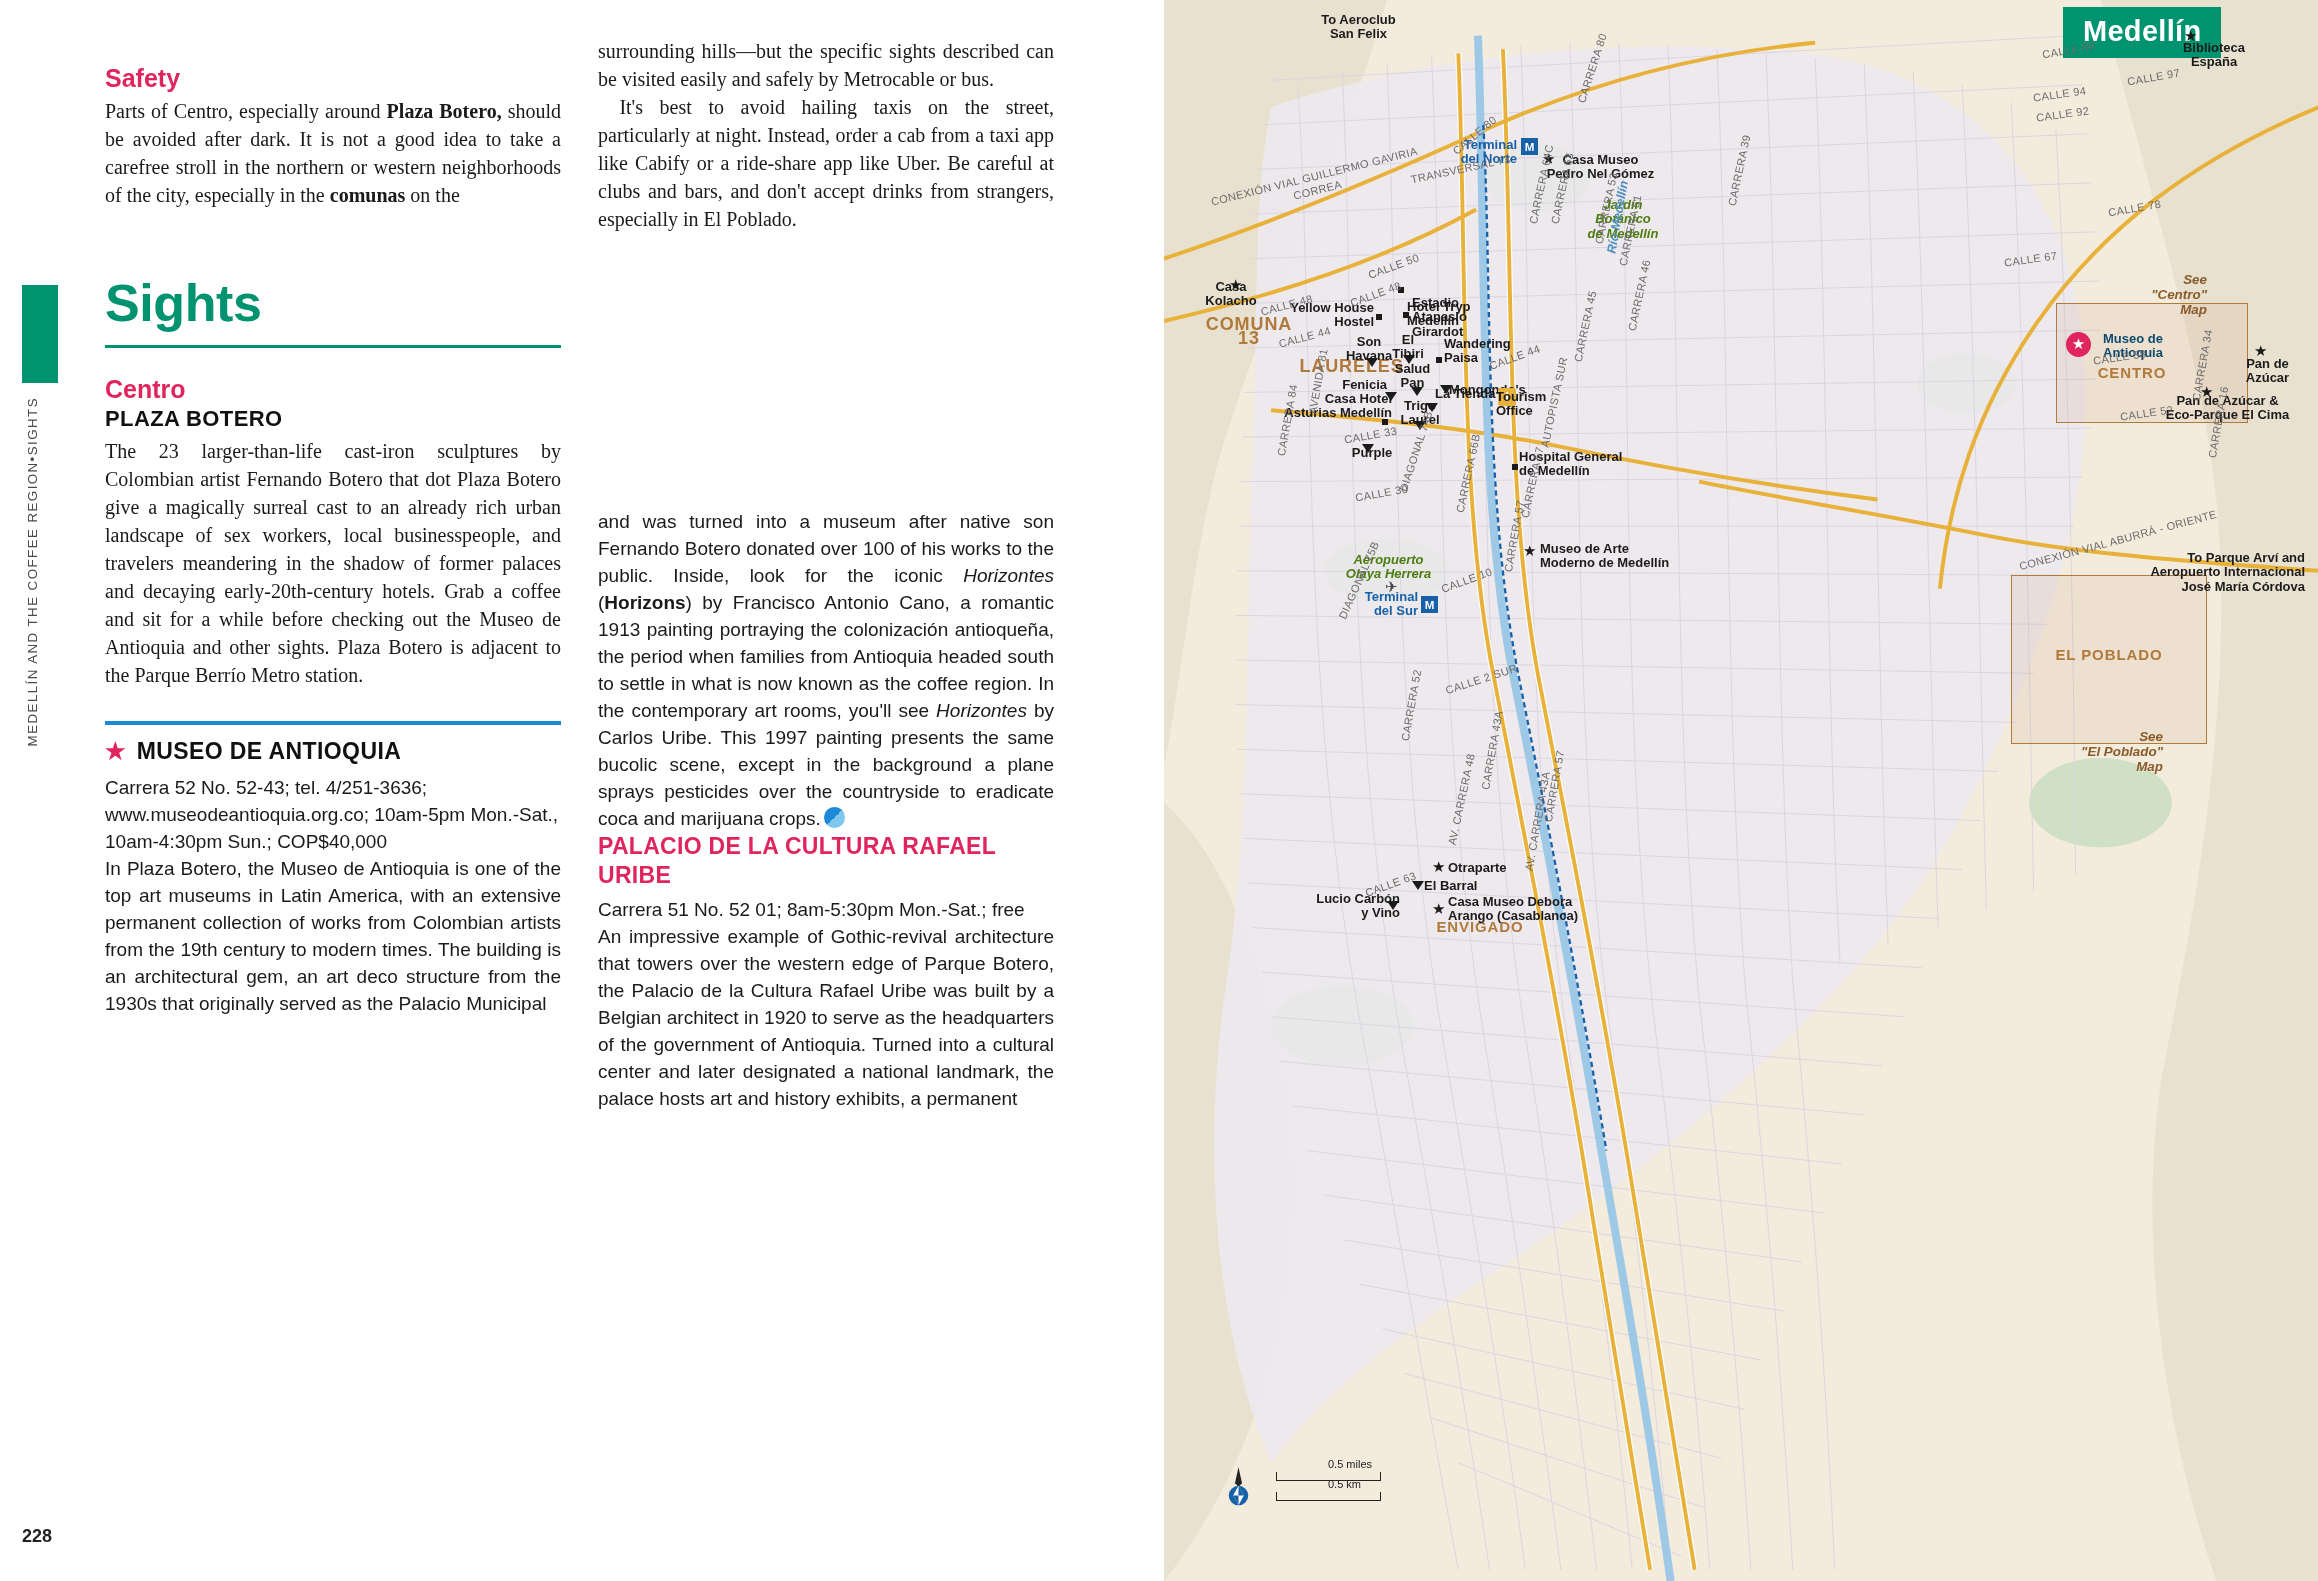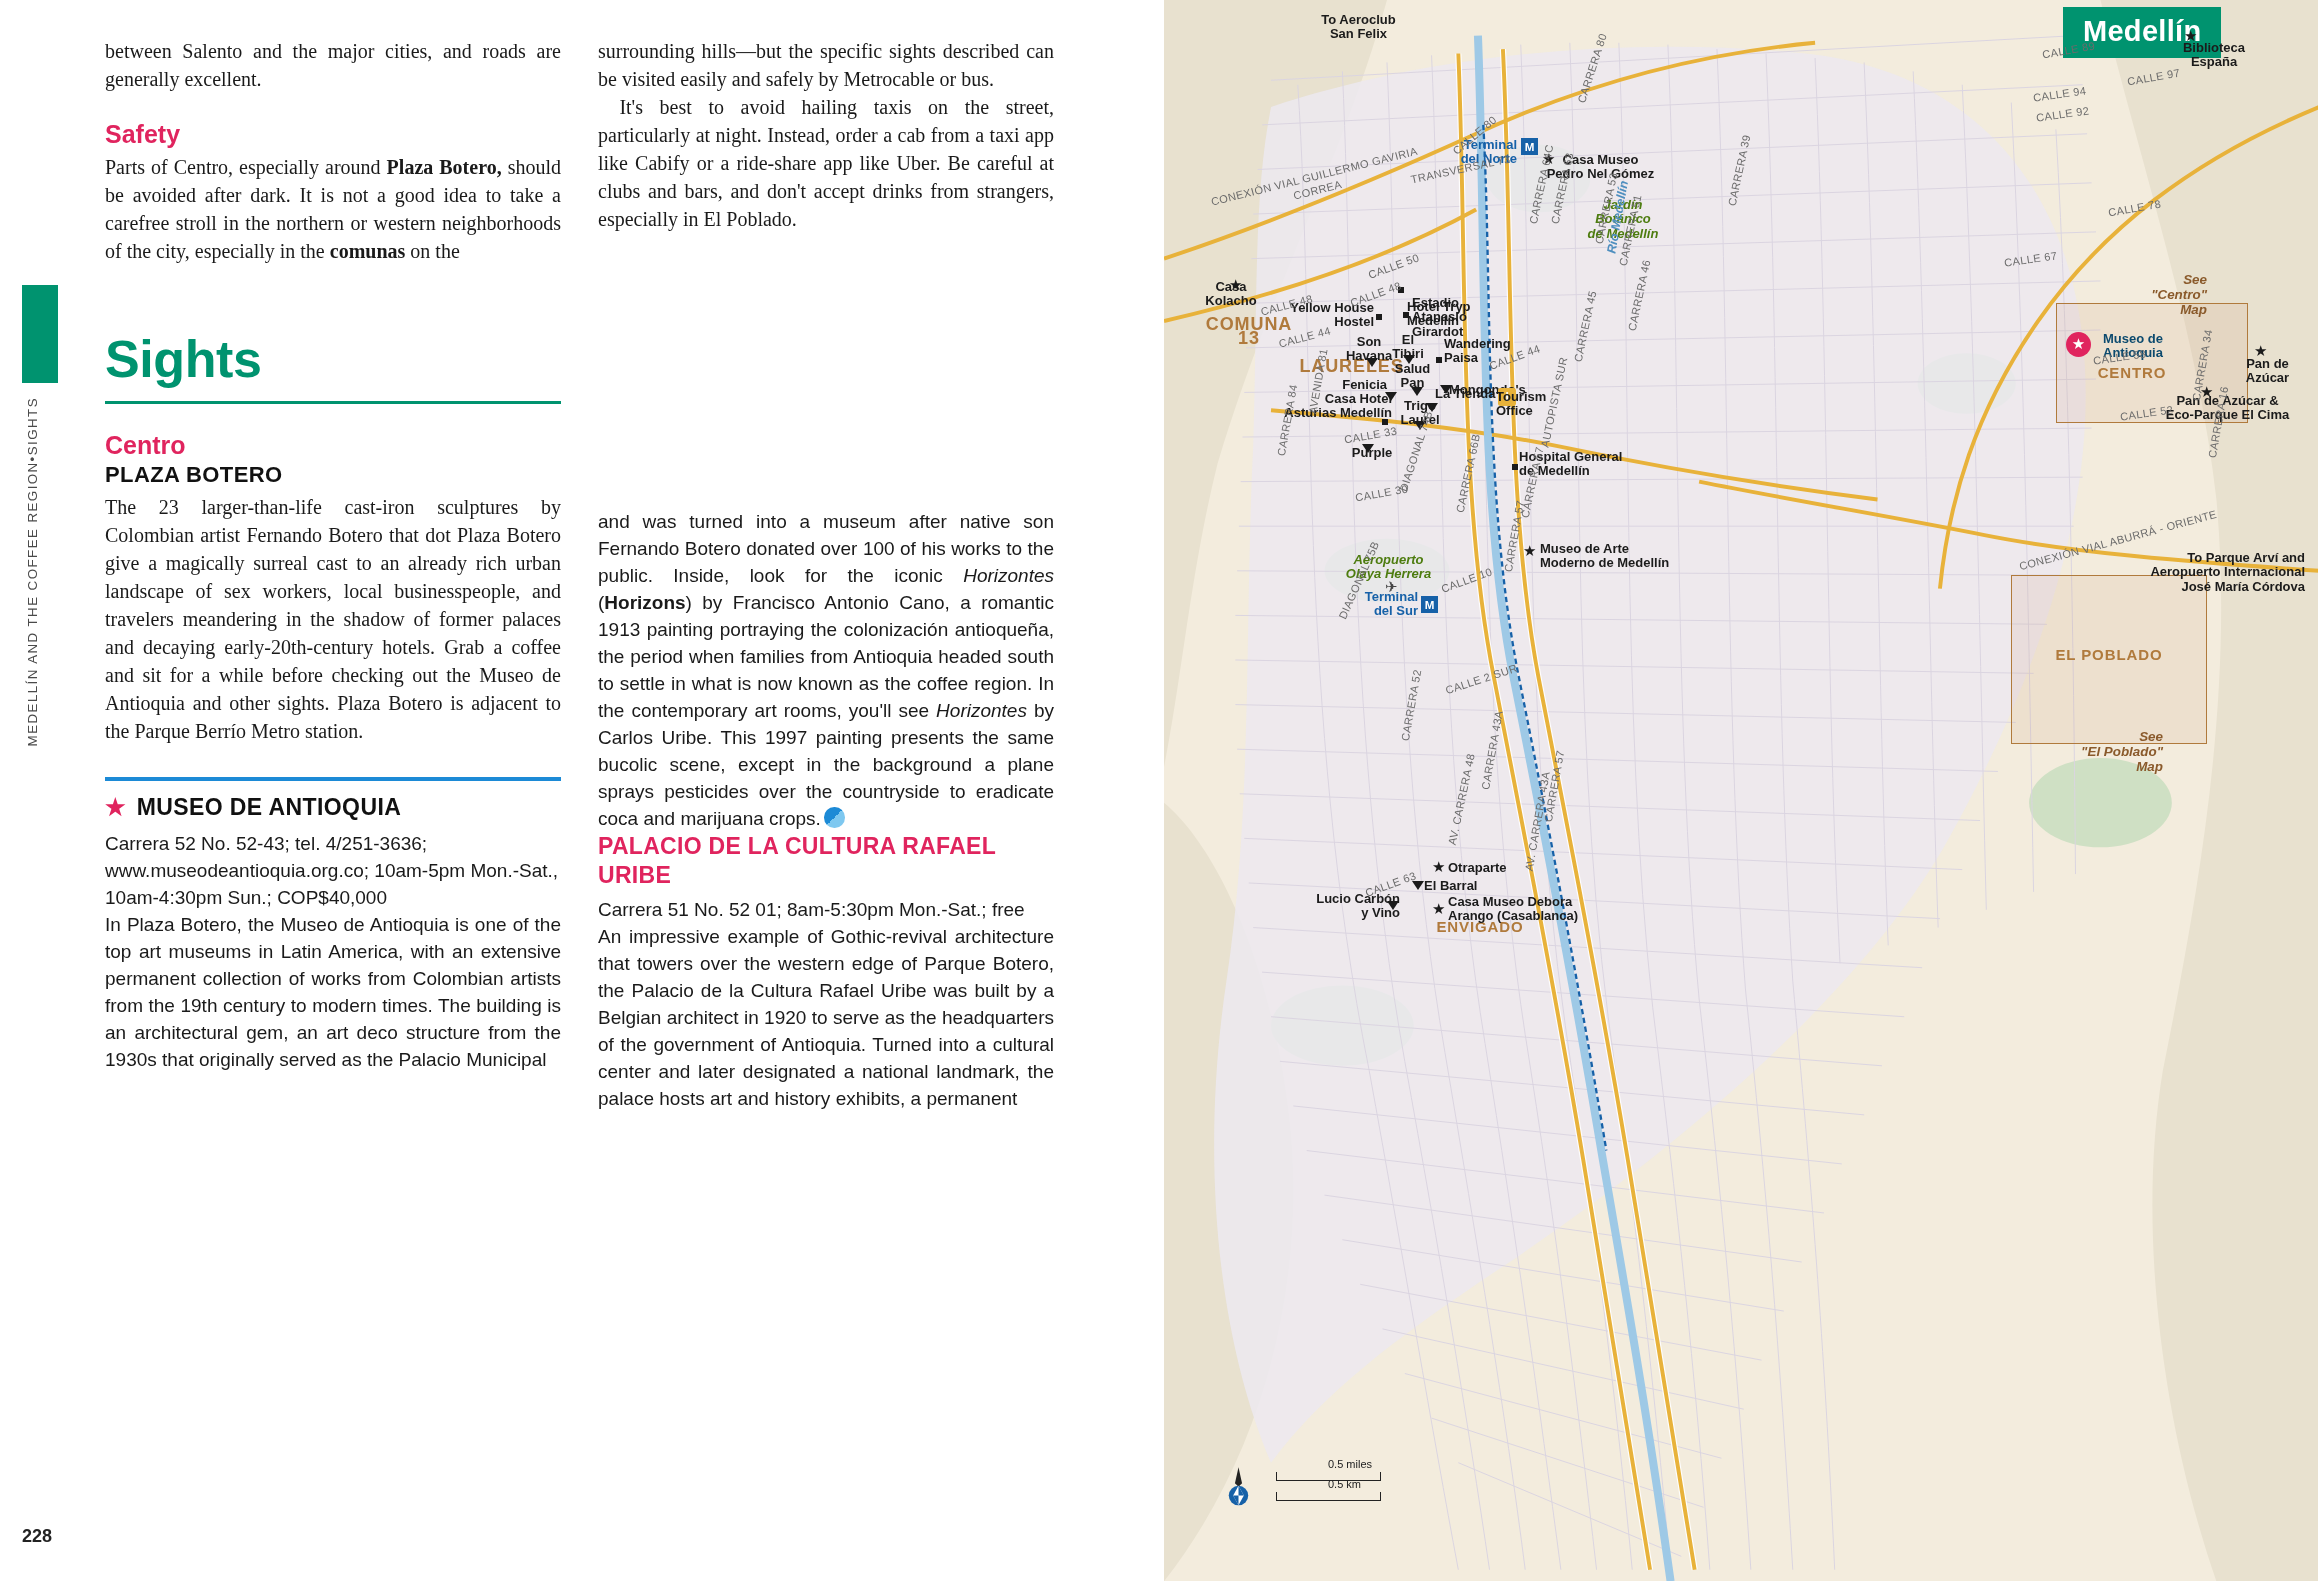--- a/index.html
+++ b/index.html
@@ -206,21 +206,20 @@
     <div class="side-tab"></div>
     <div class="side-label">
       <span>MEDELLÍN AND THE COFFEE REGION</span><span class="dot">•</span><span>SIGHTS</span>
     </div>
     <div class="folio">228</div>
 
     <div class="cols">
       <div class="col-wrap">
 
         <div class="col">
-          <p class="body">between Salento and the major cities, and roads are generally excellent.</p>
 
           <div class="h-safety">Safety</div>
           <p class="body"><span>Parts of Centro, especially around </span><b>Plaza Botero,</b><span> should be avoided after dark. It is not a good idea to take a carefree stroll in the northern or western neighborhoods of the city, especially in the </span><b>comunas</b><span> on the</span></p>
 
           <div class="sights-title">Sights</div>
           <div class="rule-green"></div>
 
           <div class="h-centro">Centro</div>
           <div class="h-sub">PLAZA BOTERO</div>
           <p class="body">The 23 larger-than-life cast-iron sculptures by Colombian artist Fernando Botero that dot Plaza Botero give a magically surreal cast to an already rich urban landscape of sex workers, local businesspeople, and travelers meandering in the shadow of former palaces and decaying early-20th-century hotels. Grab a coffee and sit for a while before checking out the Museo de Antioquia and other sights. Plaza Botero is adjacent to the Parque Berrío Metro station.</p>

